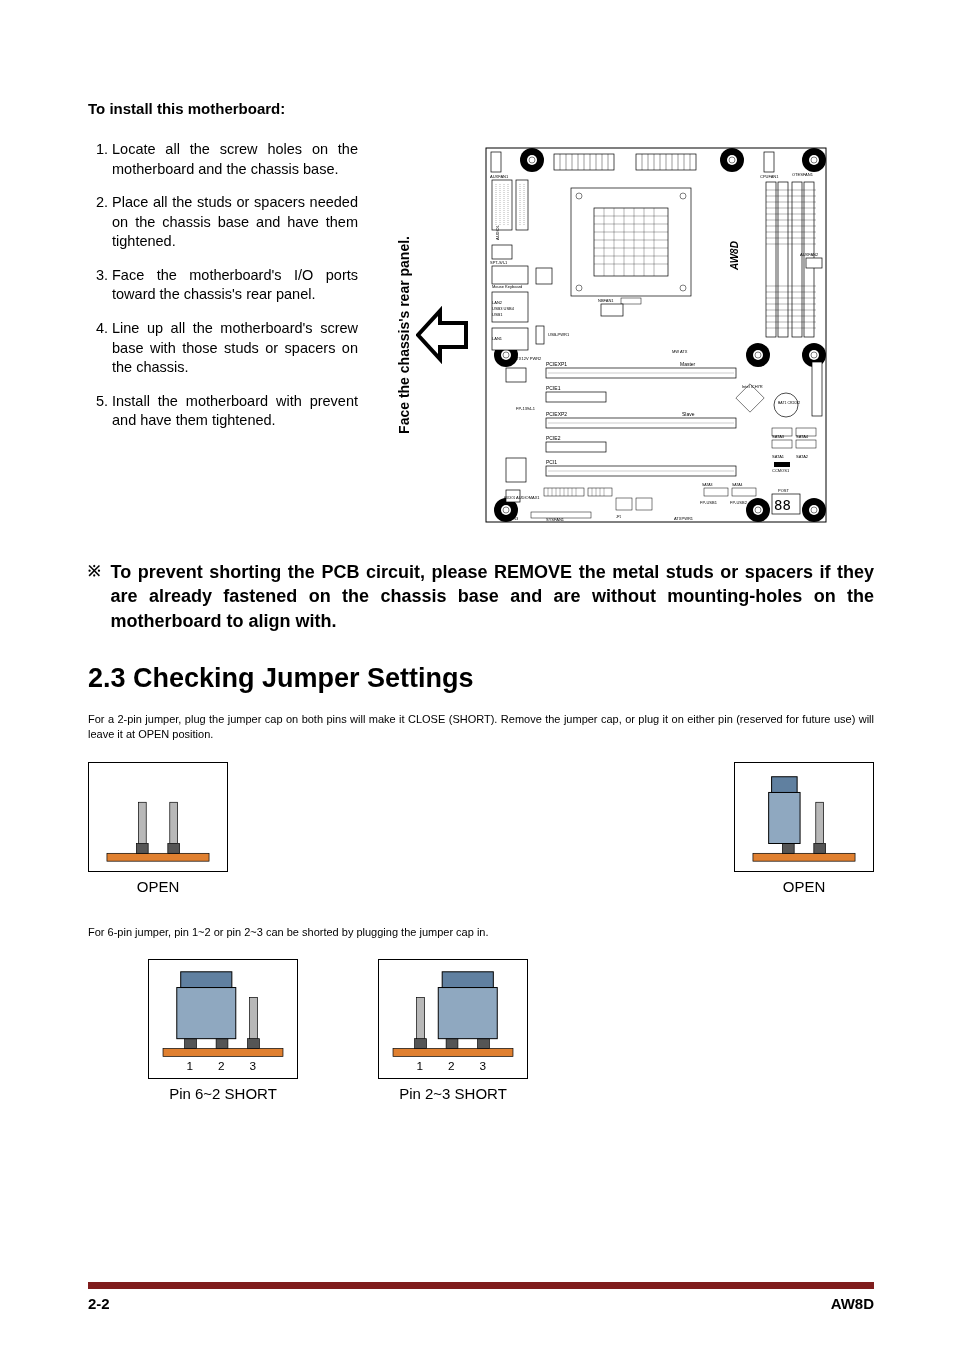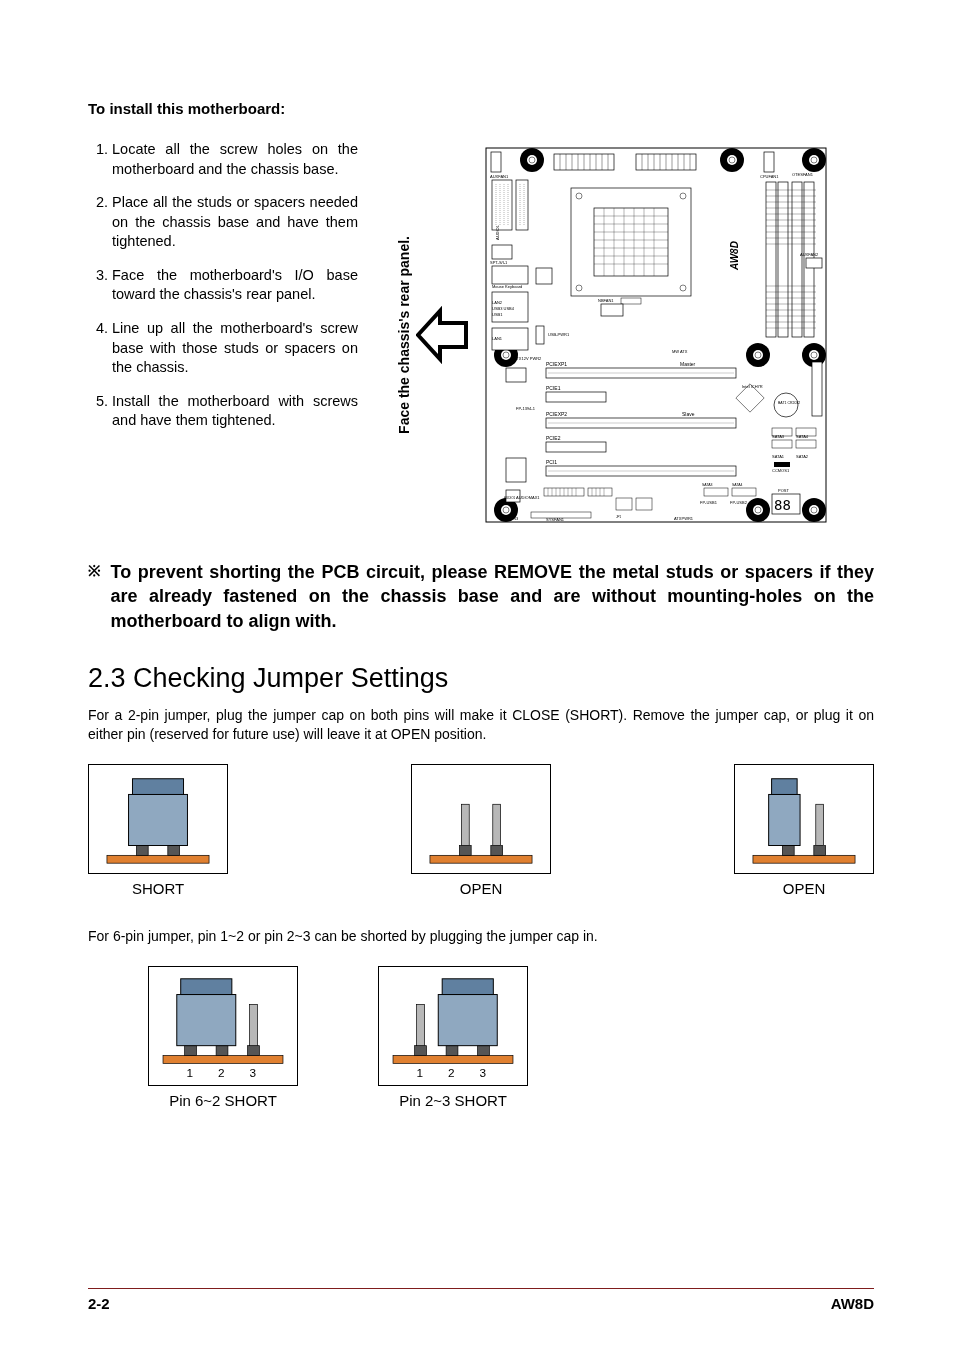--- a/index.html
+++ b/index.html
@@ -24,53 +24,53 @@
     transform: rotate(180deg);
     font-weight: bold;
     font-size: 14px;
     margin-right: 4px;
   }
   .arrow-svg { margin-right: 8px; }
   .mobo-svg { border: none; }
   .note-row { display: flex; gap: 10px; margin-bottom: 30px; }
   .note-symbol { font-size: 15px; font-weight: bold; flex-shrink: 0; }
   .note-text { font-weight: bold; text-align: justify; font-size: 18px; line-height: 1.35; }
-  h1.section-heading { font-size: 27px; font-weight: normal; margin-bottom: 12px; }
-  p.body-text { font-size: 14px; line-height: 1.35; text-align: justify; margin-bottom: 20px; }
+  h1.section-heading { font-size: 27px; font-weight: bold; margin-bottom: 18px; }
+  p.body-text { font-size: 11px; line-height: 1.35; text-align: justify; margin-bottom: 20px; }
   .jumper-row { display: flex; justify-content: space-between; margin-bottom: 30px; }
   .jumper-cell { text-align: center; }
   .jumper-svg { display: block; margin: 0 auto 6px auto; border: 1px solid #000; }
   .jumper-caption { font-size: 15px; }
   .jumper-row-3pin { display: flex; gap: 80px; margin-left: 60px; margin-bottom: 40px; }
   .footer {
     position: absolute;
     bottom: 40px;
     left: 88px;
     right: 80px;
-    border-top: 1px solid #7f1d1d;
+    border-top: 7px solid #7f1d1d;
     padding-top: 6px;
     display: flex;
     justify-content: space-between;
     font-weight: bold;
     font-size: 15px;
   }
 </style>
 </head>
 <body>
 
 <div class="install-heading">To install this motherboard:</div>
 
 <div class="top-section">
   <div class="left-col">
     <ol class="steps">
       <li>Locate all the screw holes on the motherboard and the chassis base.</li>
       <li>Place all the studs or spacers needed on the chassis base and have them tightened.</li>
-      <li>Face the motherboard's I/O base toward the chassis's rear panel.</li>
+      <li>Face the motherboard's I/O ports toward the chassis's rear panel.</li>
       <li>Line up all the motherboard's screw base with those studs or spacers on the chassis.</li>
-      <li>Install the motherboard with screws and have them tightened.</li>
+      <li>Install the motherboard with prevent and have them tightened.</li>
     </ol>
   </div>
 
   <div class="diagram-col">
     <div class="rear-panel-label">Face the chassis's rear panel.</div>
     <svg class="arrow-svg" width="52" height="60" viewBox="0 0 52 60">
       <path d="M 50 18 L 24 18 L 24 6 L 2 30 L 24 54 L 24 42 L 50 42 Z" fill="#fff" stroke="#000" stroke-width="4"></path>
     </svg>
 
     <svg class="mobo-svg" width="360" height="390" viewBox="0 0 360 390">
@@ -326,30 +326,20 @@
 <div class="note-row">
   <div class="note-symbol">※</div>
   <div class="note-text">To prevent shorting the PCB circuit, please REMOVE the metal studs or spacers if they are already fastened on the chassis base and are without mounting-holes on the motherboard to align with.</div>
 </div>
 
 <h1 class="section-heading">2.3 Checking Jumper Settings</h1>
 
 <p class="body-text">For a 2-pin jumper, plug the jumper cap on both pins will make it CLOSE (SHORT). Remove the jumper cap, or plug it on either pin (reserved for future use) will leave it at OPEN position.</p>
 
 <div class="jumper-row">
-  <div class="jumper-cell">
-    <svg class="jumper-svg" width="140" height="110" viewBox="0 0 140 110">
-      <rect x="18" y="92" width="104" height="8" fill="#e08030" stroke="#000" stroke-width="0.7"></rect>
-      <rect x="48" y="82" width="12" height="10" fill="#555" stroke="#000" stroke-width="0.7"></rect>
-      <rect x="80" y="82" width="12" height="10" fill="#555" stroke="#000" stroke-width="0.7"></rect>
-      <rect x="40" y="30" width="60" height="52" fill="#8fa8c0" stroke="#000" stroke-width="1"></rect>
-      <rect x="44" y="14" width="52" height="16" fill="#6080a0" stroke="#000" stroke-width="1"></rect>
-    </svg>
-    <div class="jumper-caption">SHORT</div>
-  </div>
 
   <div class="jumper-cell">
     <svg class="jumper-svg" width="140" height="110" viewBox="0 0 140 110">
       <rect x="18" y="92" width="104" height="8" fill="#e08030" stroke="#000" stroke-width="0.7"></rect>
       <rect x="48" y="82" width="12" height="10" fill="#555" stroke="#000" stroke-width="0.7"></rect>
       <rect x="80" y="82" width="12" height="10" fill="#555" stroke="#000" stroke-width="0.7"></rect>
       <rect x="50" y="40" width="8" height="42" fill="#b8b8b8" stroke="#000" stroke-width="0.7"></rect>
       <rect x="82" y="40" width="8" height="42" fill="#b8b8b8" stroke="#000" stroke-width="0.7"></rect>
     </svg>
     <div class="jumper-caption">OPEN</div>

